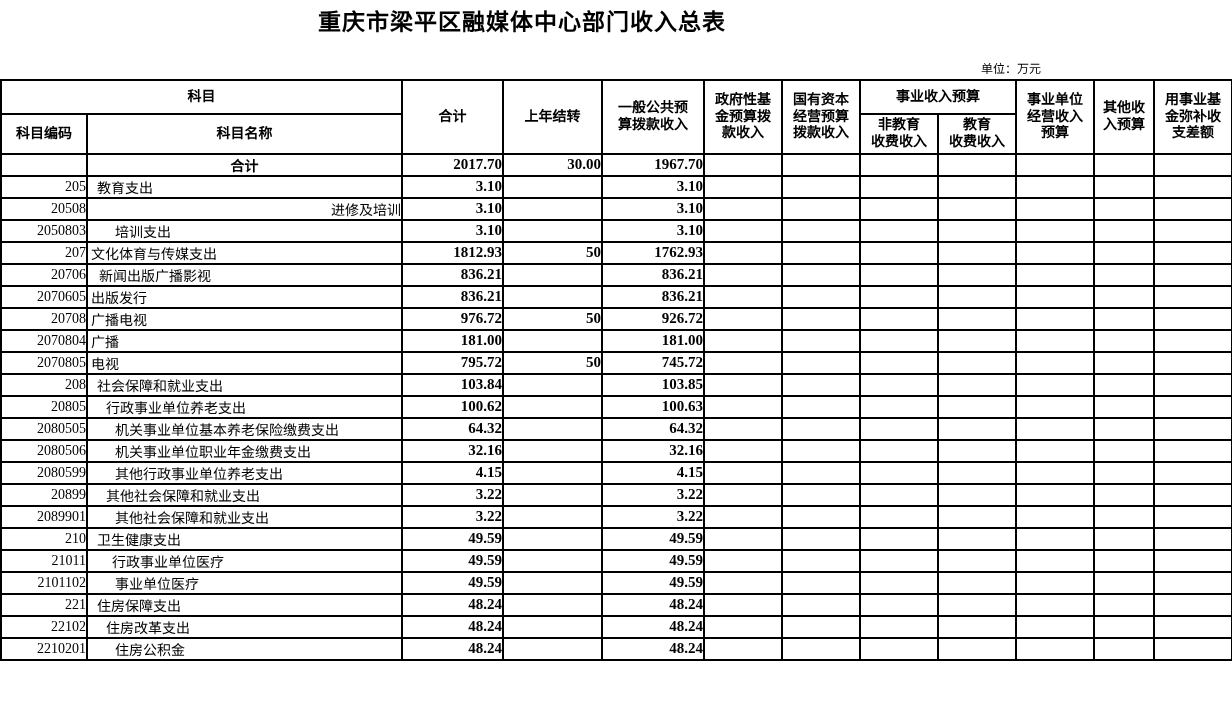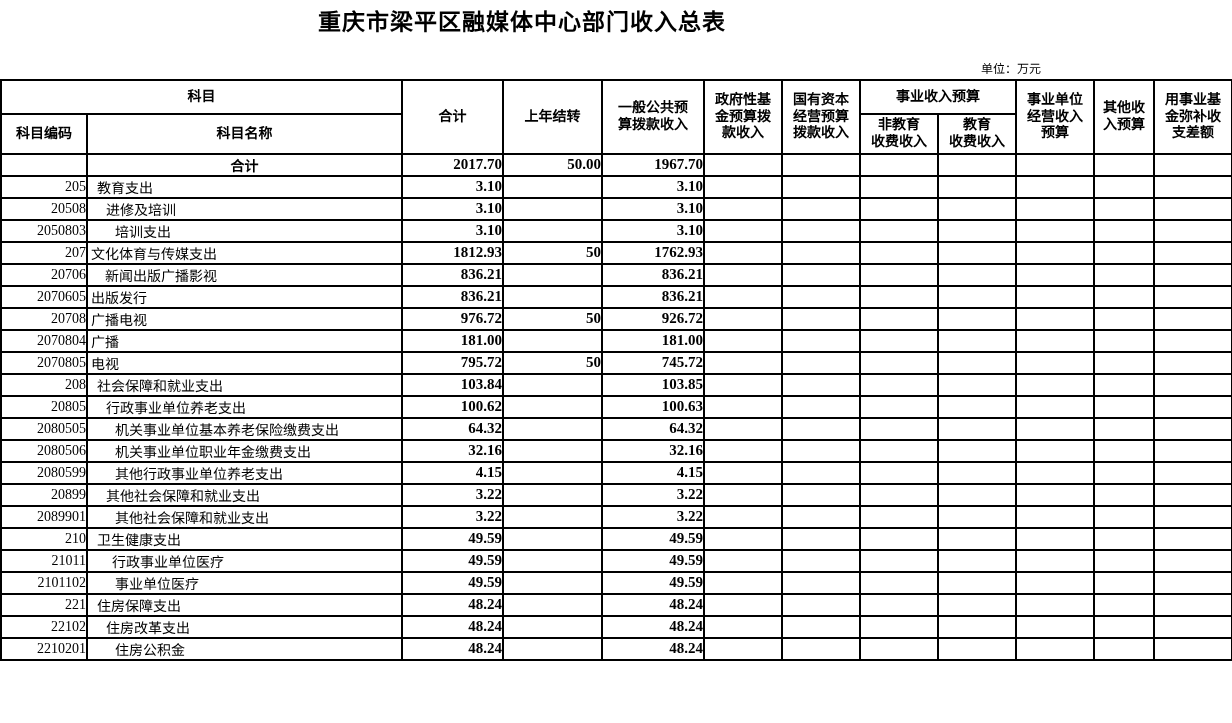--- a/index.html
+++ b/index.html
@@ -126,21 +126,21 @@
 收费收入</th>
         <th>教育
 收费收入</th>
       </tr>
     </thead>
     <tbody>
         <tr class="sum-row">
           <td class="code-cell"></td>
           <td class="name-cell" style="padding-left: 3px;">合计</td>
           <td class="num-cell">2017.70</td>
-          <td class="num-cell">50.00</td>
+          <td class="num-cell">30.00</td>
           <td class="num-cell">1967.70</td>
           <td class="num-cell"></td>
           <td class="num-cell"></td>
           <td class="num-cell"></td>
           <td class="num-cell"></td>
           <td class="num-cell"></td>
           <td class="num-cell"></td>
           <td class="num-cell"></td>
         </tr>
         <tr>
@@ -152,21 +152,21 @@
           <td class="num-cell"></td>
           <td class="num-cell"></td>
           <td class="num-cell"></td>
           <td class="num-cell"></td>
           <td class="num-cell"></td>
           <td class="num-cell"></td>
           <td class="num-cell"></td>
         </tr>
         <tr>
           <td class="code-cell">20508</td>
-          <td class="name-cell" style="padding-left: 18px;">进修及培训</td>
+          <td class="name-cell" style=" text-align: right;">进修及培训</td>
           <td class="num-cell">3.10</td>
           <td class="num-cell"></td>
           <td class="num-cell">3.10</td>
           <td class="num-cell"></td>
           <td class="num-cell"></td>
           <td class="num-cell"></td>
           <td class="num-cell"></td>
           <td class="num-cell"></td>
           <td class="num-cell"></td>
           <td class="num-cell"></td>
@@ -194,21 +194,21 @@
           <td class="num-cell"></td>
           <td class="num-cell"></td>
           <td class="num-cell"></td>
           <td class="num-cell"></td>
           <td class="num-cell"></td>
           <td class="num-cell"></td>
           <td class="num-cell"></td>
         </tr>
         <tr>
           <td class="code-cell">20706</td>
-          <td class="name-cell" style="padding-left: 17px;">新闻出版广播影视</td>
+          <td class="name-cell" style="padding-left: 11px;">新闻出版广播影视</td>
           <td class="num-cell">836.21</td>
           <td class="num-cell"></td>
           <td class="num-cell">836.21</td>
           <td class="num-cell"></td>
           <td class="num-cell"></td>
           <td class="num-cell"></td>
           <td class="num-cell"></td>
           <td class="num-cell"></td>
           <td class="num-cell"></td>
           <td class="num-cell"></td>

